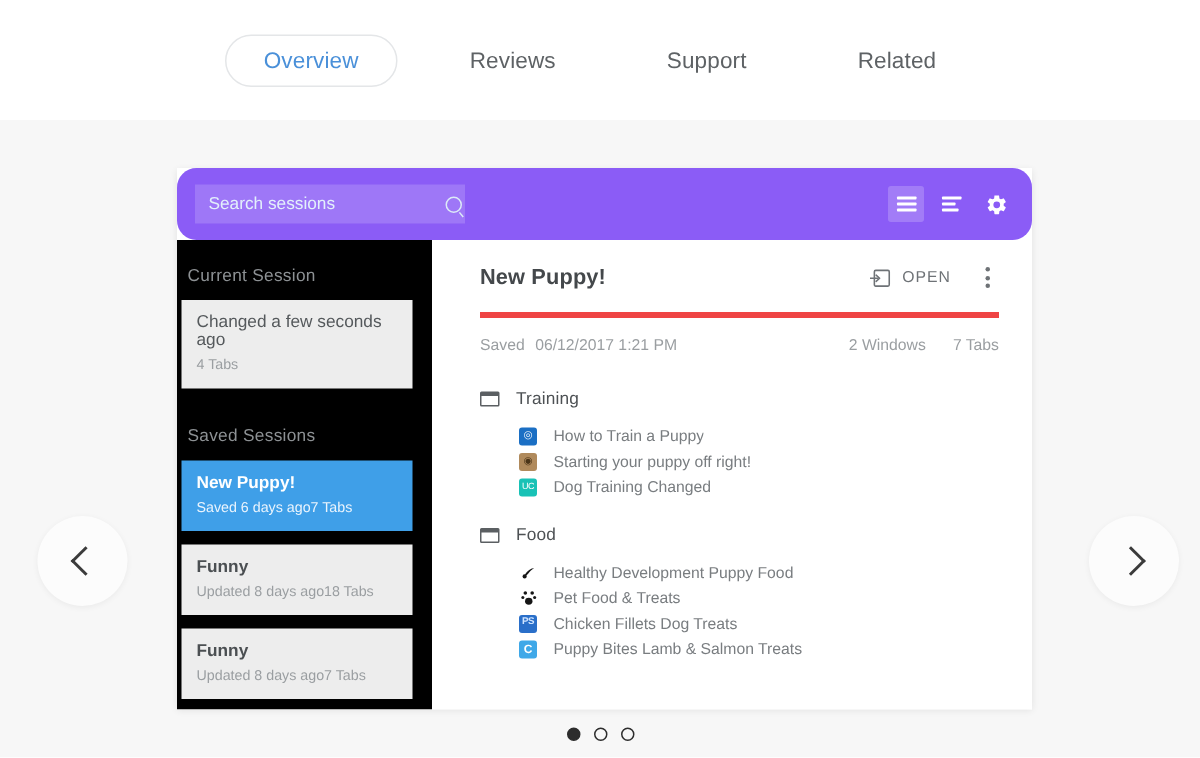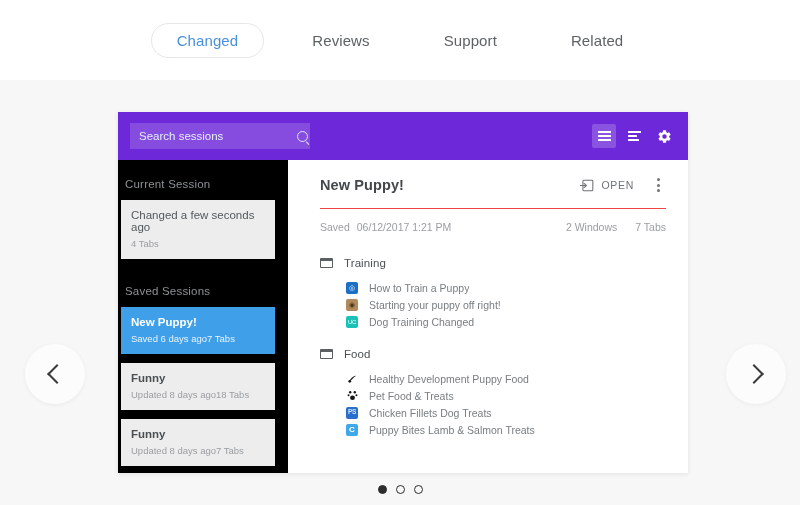--- a/index.html
+++ b/index.html
@@ -93,25 +93,26 @@
     background: #ffffff;
     box-shadow: 0 1px 5px rgba(0,0,0,.09);
     overflow: hidden;
     display: flex;
     flex-direction: column;
   }
 
   
   .app-header {
     height: 48px;
-    background: #6d28d9;
+    background: #8b5cf6;
     display: flex;
     align-items: center;
     padding: 0 12px;
     flex: none;
+    border-radius: 13px;
   }
   .search-box {
     width: 162px;
     height: 26px;
     background: rgba(255,255,255,.17);
     display: flex;
     align-items: center;
     padding: 0 9px;
     cursor: text;
   }
@@ -240,21 +241,21 @@
   }
   .open-label {
     font-size: 10.5px;
     color: #6e7276;
     letter-spacing: .7px;
   }
   .kebab { width: 16px; display: flex; flex-direction: column; align-items: center; gap: 2.5px; cursor: pointer; }
   .kebab i { width: 3px; height: 3px; background: #6e7276; border-radius: 50%; display: block; }
 
   .meta-row {
-    border-top: 1px solid #ef4444;
+    border-top: 4px solid #ef4444;
     display: flex;
     align-items: flex-end;
     font-size: 10.5px;
     color: #9a9ea1;
     padding-top: 12px;
   }
   .meta-row .saved-word { margin-right: 7px; }
   .meta-spacer { flex: 1; }
   .meta-row .windows { margin-right: 18px; }
 
@@ -324,21 +325,21 @@
     box-sizing: border-box;
     cursor: pointer;
   }
   .dot.on { background: #2d2d2d; }
 </style>
 </head>
 <body>
 
 <div class="topbar">
   <div class="nav-tabs">
-    <div class="nav-tab active">Changed</div>
+    <div class="nav-tab active">Overview</div>
     <div class="nav-tab spacer-l">Reviews</div>
     <div class="nav-tab spacer-l">Support</div>
     <div class="nav-tab spacer-l">Related</div>
   </div>
 </div>
 
 <div class="stage">
 
   <div class="arrow left">
     <span class="chev l"></span>

